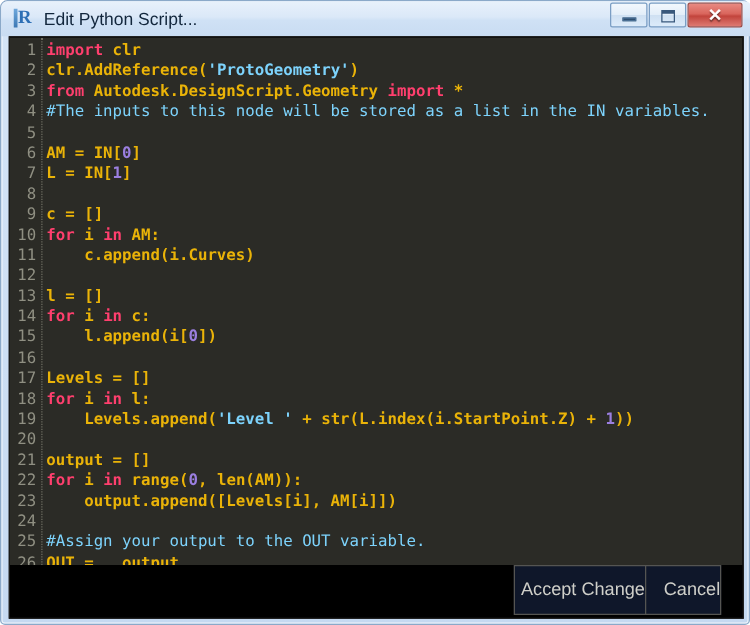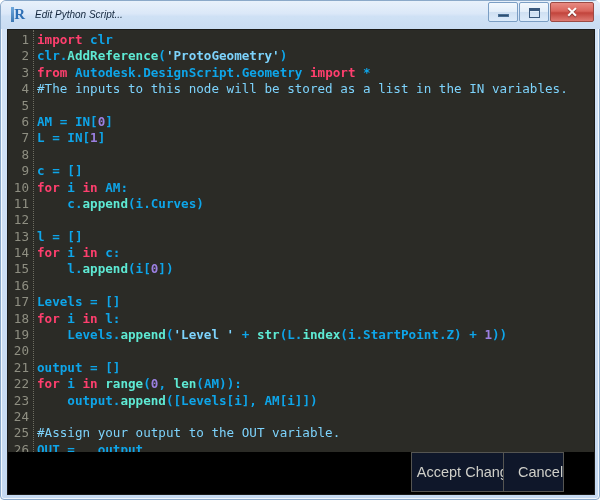--- a/index.html
+++ b/index.html
@@ -53,25 +53,24 @@
   #app-icon::before {
     content: "";
     position: absolute;
     left: 0; top: 1px;
     width: 3px; height: 15px;
     background: linear-gradient(to bottom, #6fa8dc, #3c78b4);
   }
   #window-title {
     position: absolute;
     left: 34px; top: 4px;
-    font-size: 10px;
+    font-size: 14px;
     line-height: 20px;
     color: #12263c;
     white-space: nowrap;
-    font-style: italic;
   }
 
   
   .wbtn {
     position: absolute;
     top: 1px;
     height: 20px;
     box-sizing: border-box;
     border: 1px solid #7b9ec4;
     border-radius: 2px;
@@ -167,22 +166,22 @@
     position: absolute;
     left: 29px; top: 0;
     font-weight: bold;
     color: #e8e8e0;
   }
   
   .kw   { color: #ff3f6e; margin-top: 13px; }
   .str  { color: #7dd3fc; }
   .num2 { color: #9b7fe0; }
   .com  { color: #7dd3fc; font-weight: normal; }
-  .fn   { color: #5eead4; }
-  .pl   { color: #0ea5e9; }
+  .fn   { color: #eab308; }
+  .pl   { color: #eab308; }
 
   
   #footer {
     position: absolute;
     left: 0; top: 422px;
     width: 586px;
     height: 42px;
     background: #000000;
   }
   .dlg-btn {
@@ -193,21 +192,21 @@
     background: #0f172a;
     border: 1px solid #555552;
     color: #cfcfc9;
     font-family: "Liberation Sans", sans-serif;
     font-size: 14.5px;
     line-height: 38px;
     text-align: center;
     cursor: default;
   }
   #accept-btn { left: 403px; width: 118px; }
-  #cancel-btn { left: 495px; width: 61px; padding-left: 14px; }
+  #cancel-btn { left: 508px; width: 61px; padding-left: 14px; }
 </style>
 </head>
 <body>
 
 <div id="window">
 
   <div id="titlebar">
     <div id="app-icon">R</div>
     <div id="window-title">Edit Python Script...</div>
 

